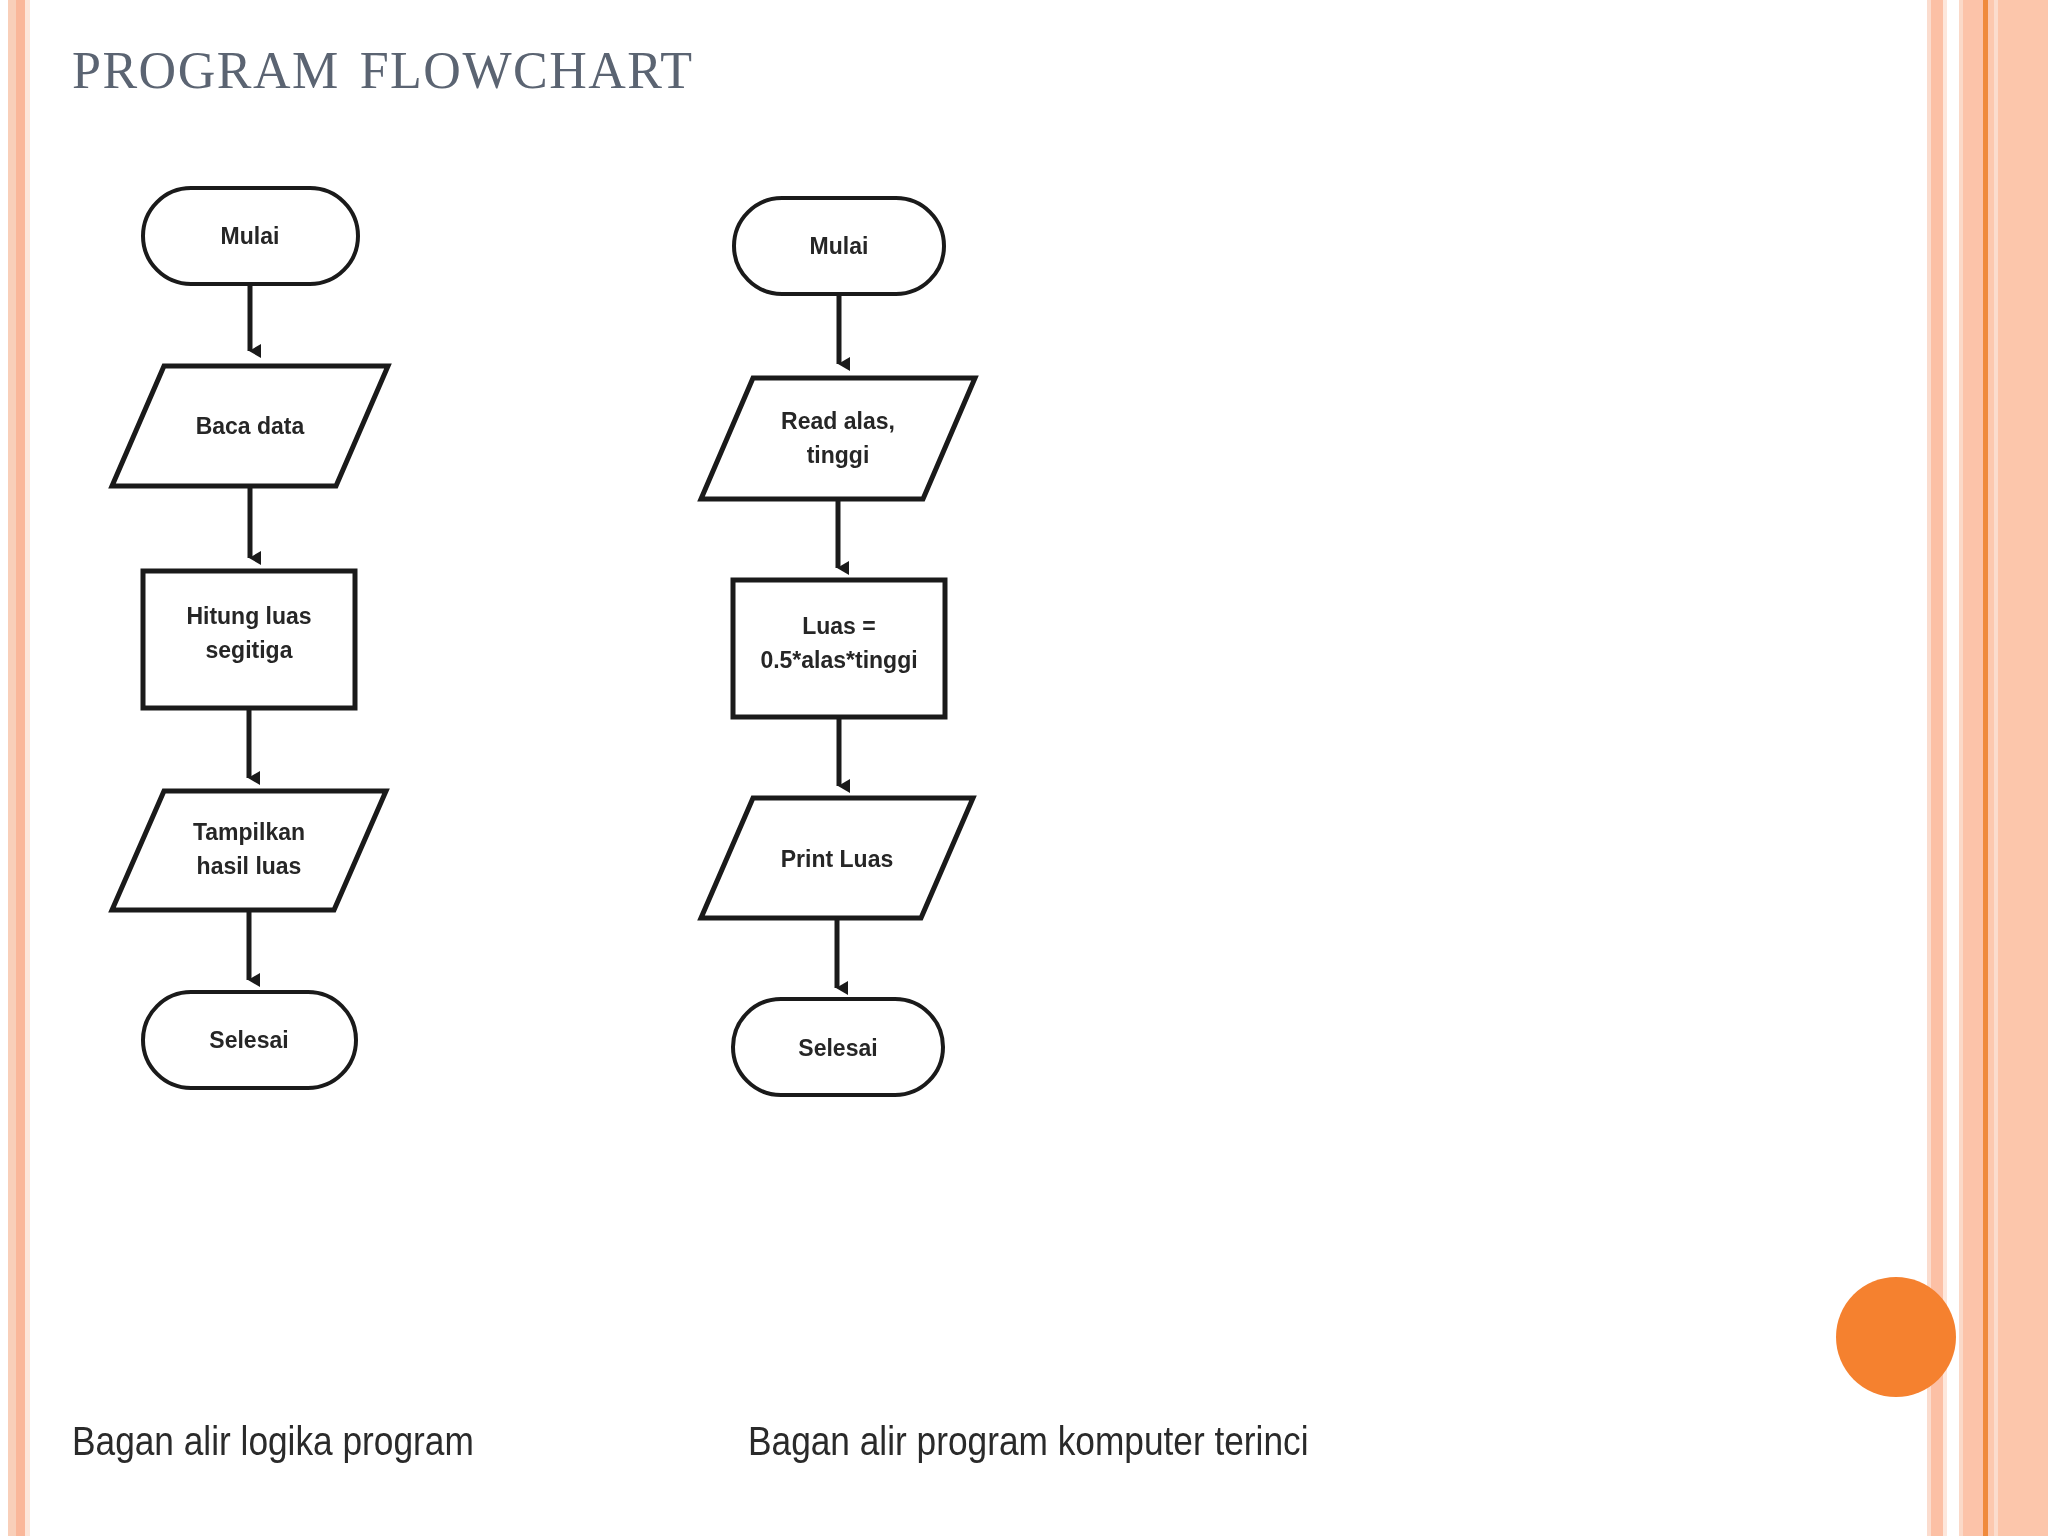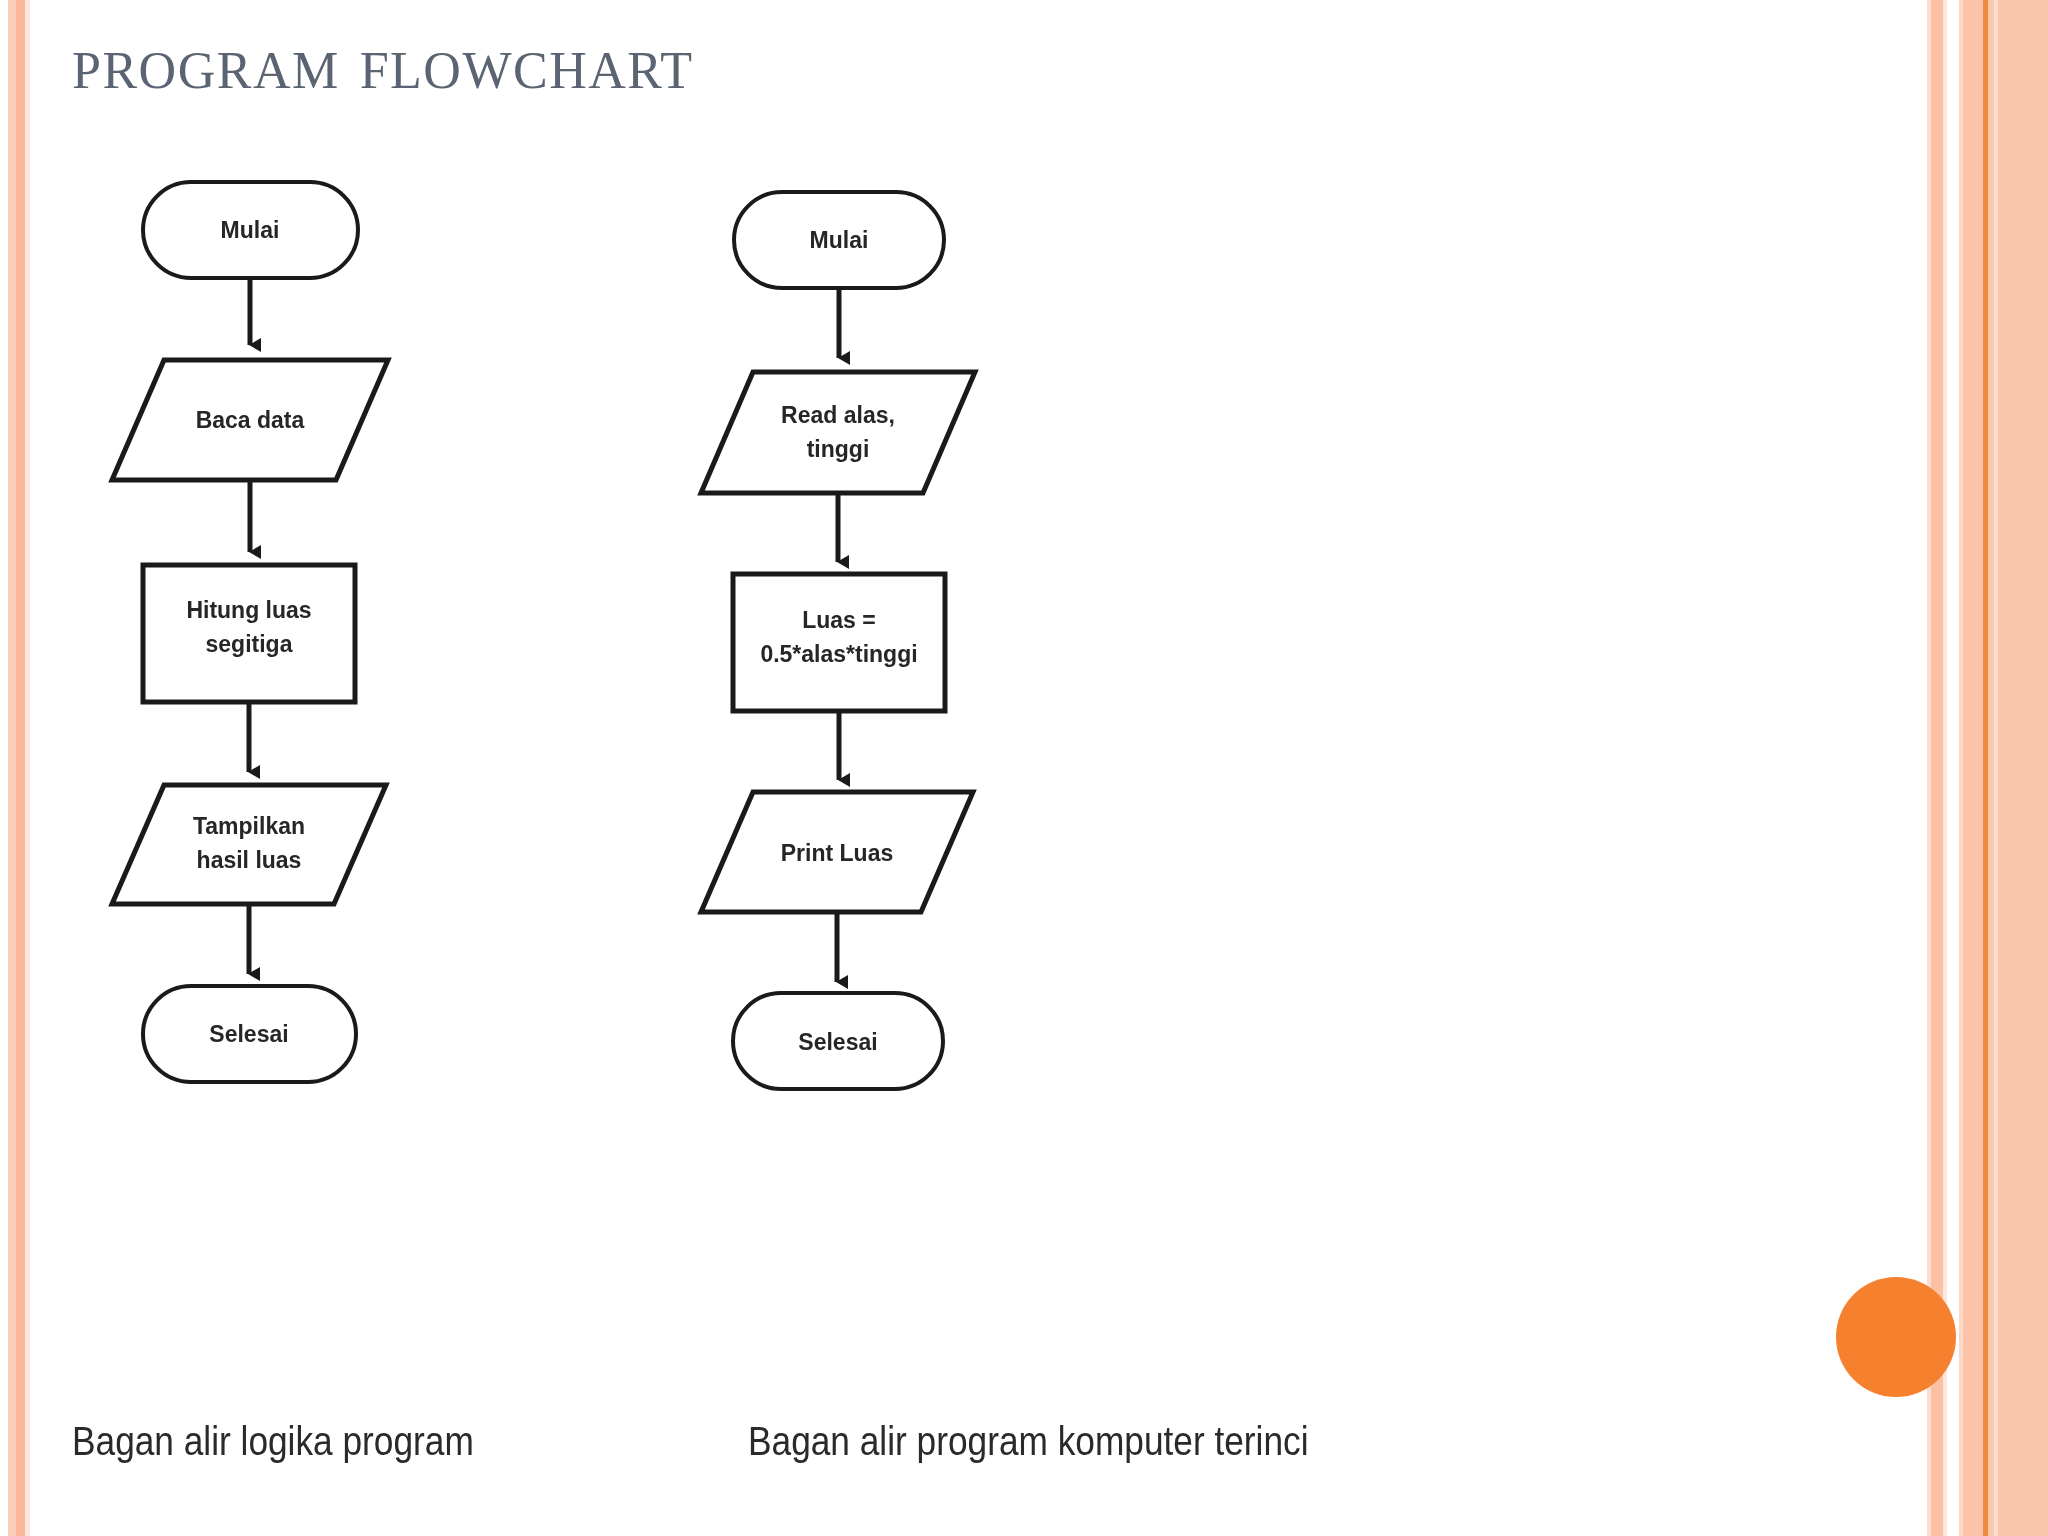--- a/index.html
+++ b/index.html
@@ -65,21 +65,21 @@
     top: 1277px;
     width: 120px;
     height: 120px;
     border-radius: 50%;
     background: #f5812f;
   }
 
   
   .flow-canvas {
     position: absolute;
-    top: 180px;
+    top: 186px;
   }
   #flow-left  { left: 108px;  width: 400px;  height: 1190px; }
   #flow-right { left: 690px;  width: 400px;  height: 1190px; }
 
   .flow-canvas svg { display: block; }
 
   .node-label {
     font-family: "Liberation Sans", sans-serif;
     font-weight: bold;
     font-size: 23px;

